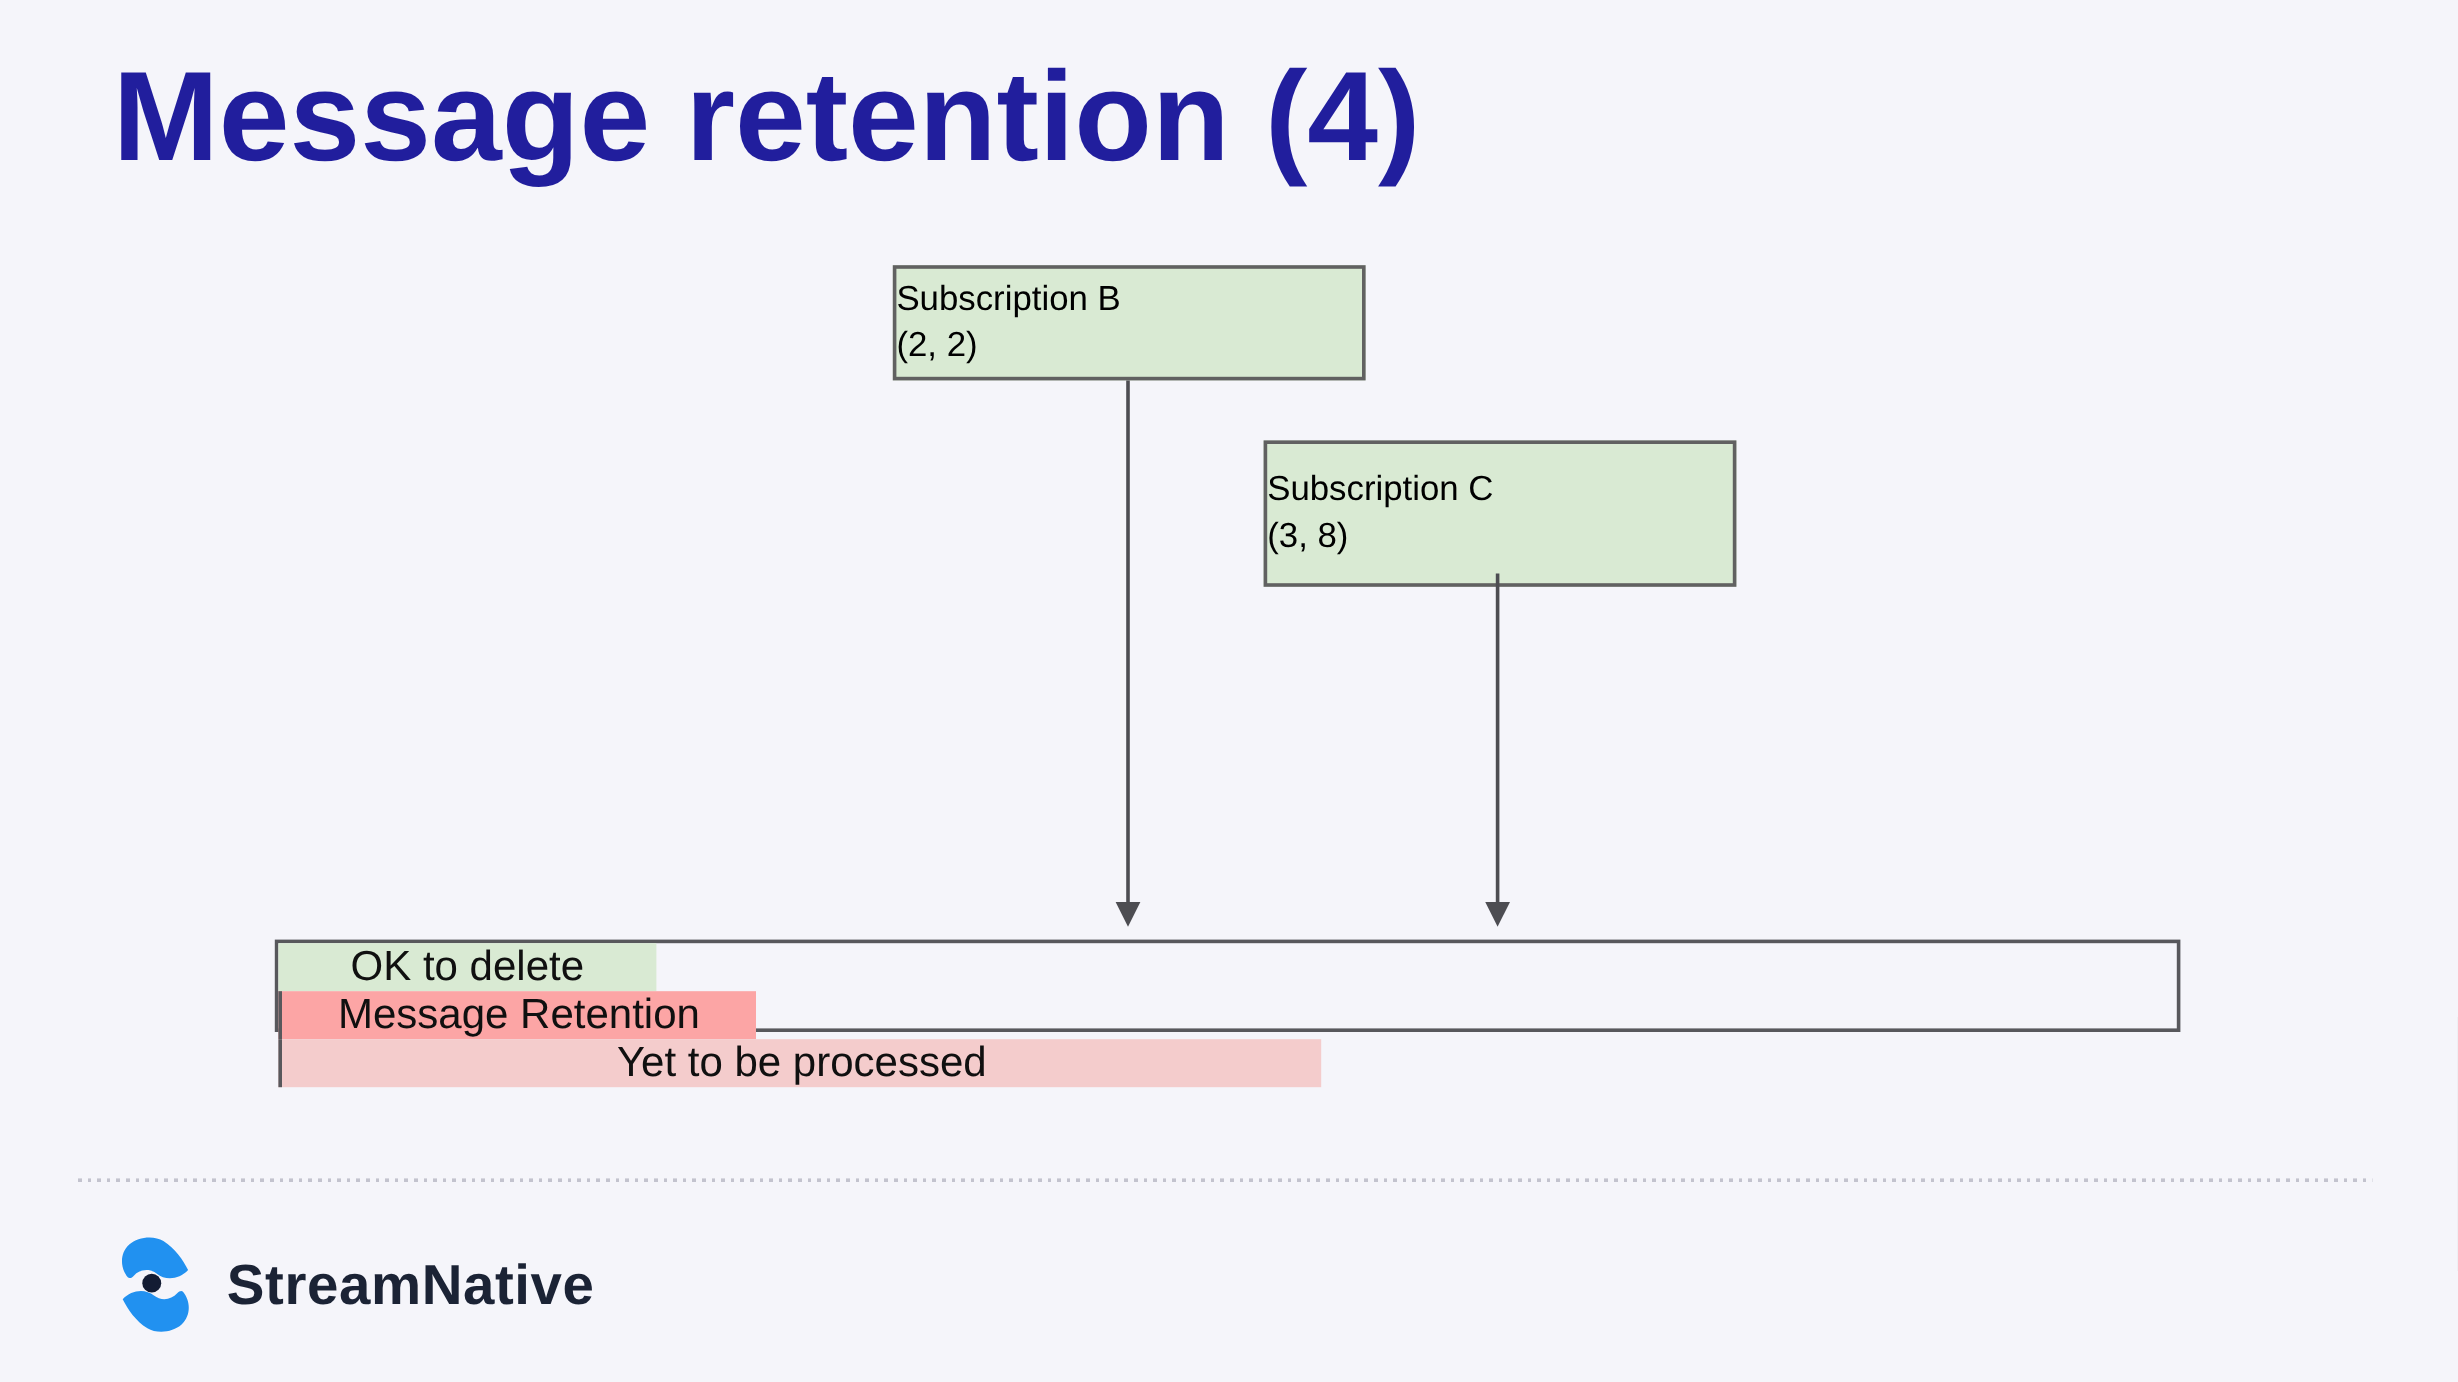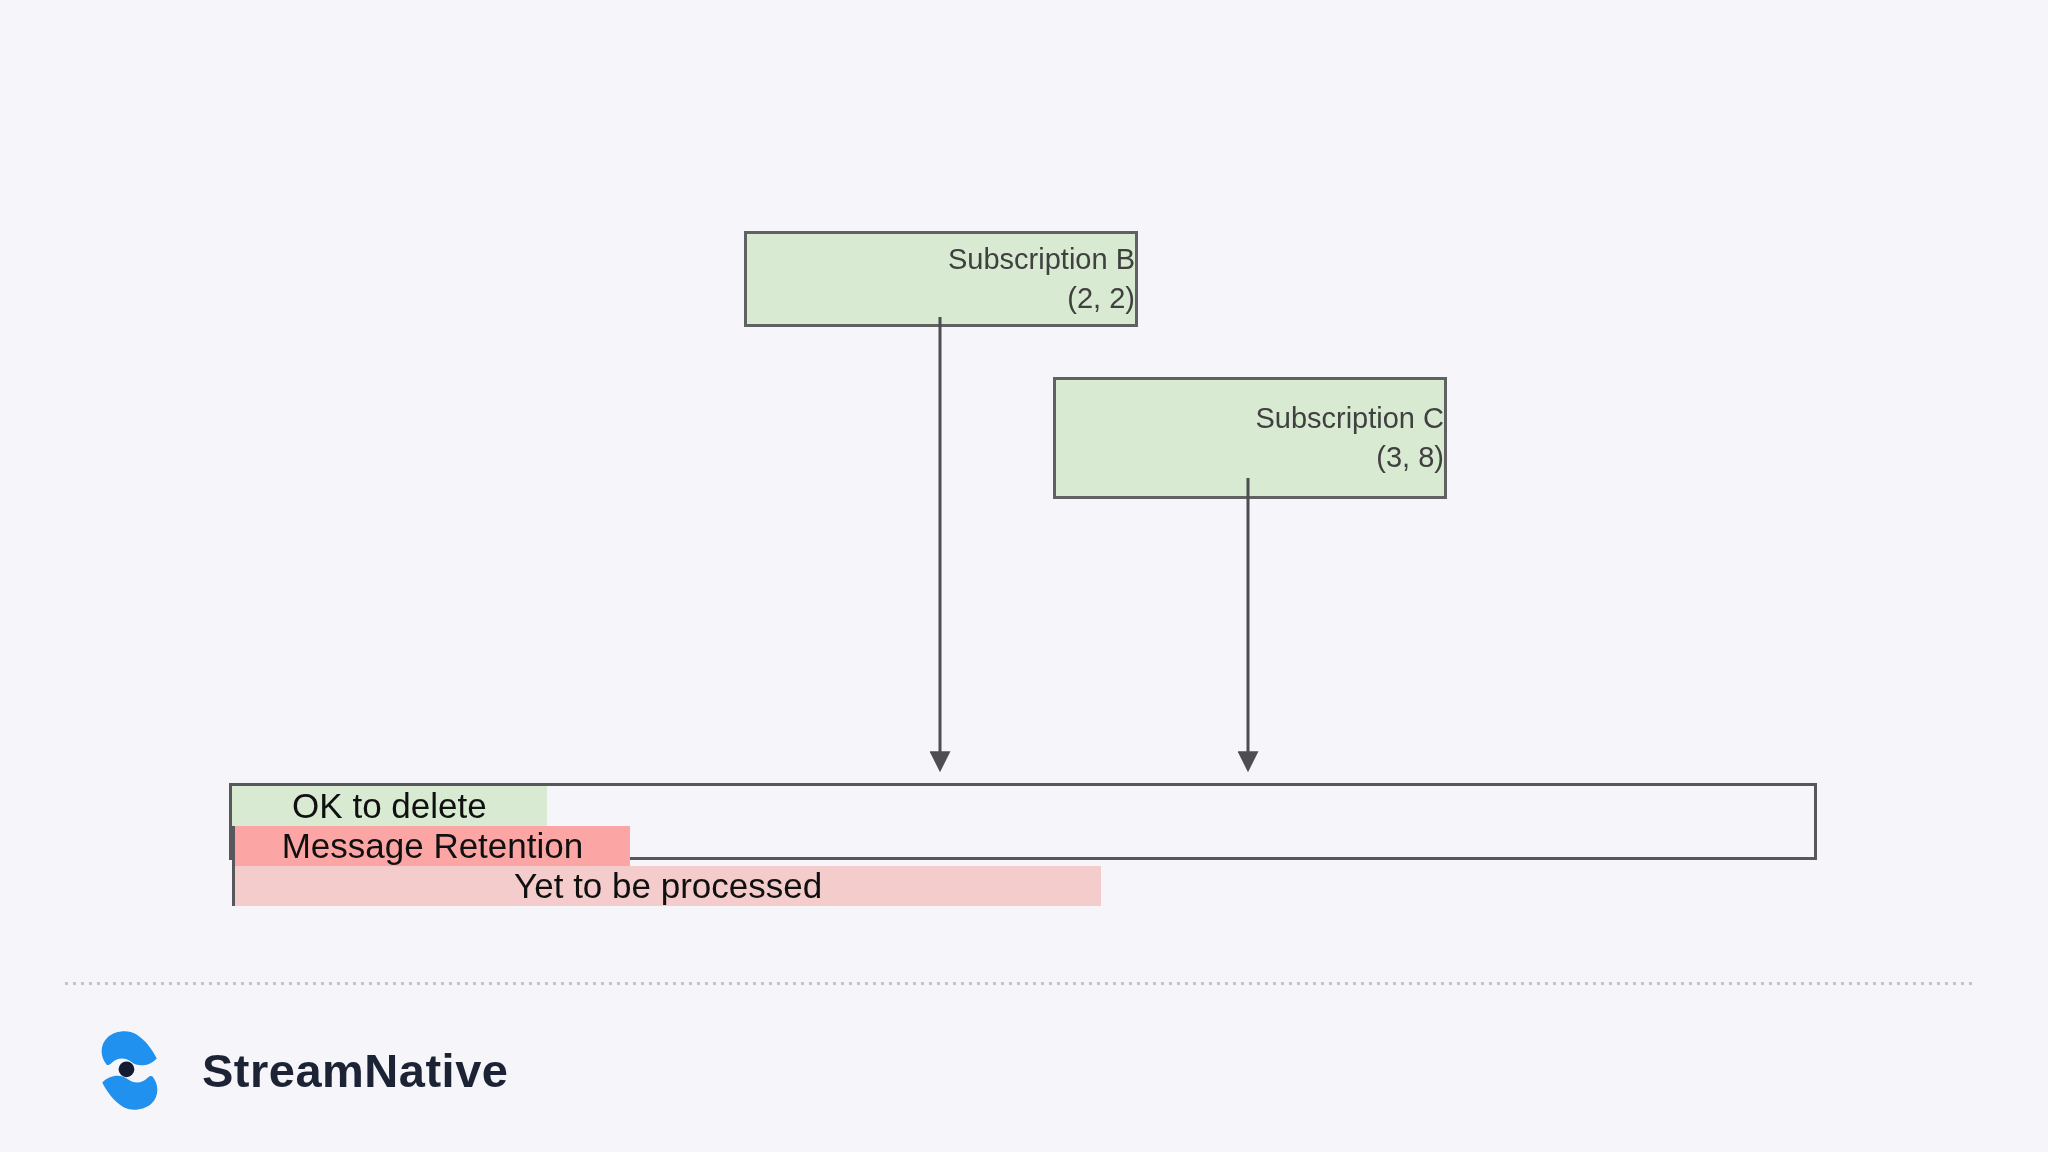--- a/index.html
+++ b/index.html
@@ -8,24 +8,23 @@
     background:#f5f5fa; overflow:hidden;
     font-family:"Liberation Sans", sans-serif;
   }
   .title {
     position:absolute; left:94px; top:34px;
     font-size:106px; font-weight:700; color:#211e9d;
     line-height:1.2; white-space:nowrap;
   }
   .node {
     position:absolute; background:#d9ead3; border:3px solid #616161;
-    display:flex; flex-direction:column; justify-content:center; align-items:flex-end;
-    font-size:29px; color:#404040; line-height:1.34; text-align:center;
+    display:flex; flex-direction:column; justify-content:center; align-items:flex-start;
+    font-size:29px; color:#000000; line-height:1.34; text-align:center;
     box-sizing:border-box;
-    margin-top:10px;
   }
   .node-b { left:744px; top:221px; width:394px; height:96px; }
   .node-c { left:1053px; top:367px; width:394px; height:122px; }
   .arrows { position:absolute; left:0; top:0; pointer-events:none; }
   .bar {
     position:absolute; left:229px; top:783px; width:1588px; height:77px;
     display:flex; border:3px solid #58585c; box-sizing:border-box;flex-direction:column;
   }
   .seg {
     display:flex; align-items:center; justify-content:center;
@@ -35,33 +34,34 @@
   .seg-ok        { width:19.90%; background:#d9ead3; }
   .seg-retention { width:25.15%; background:#fca5a5; }
   .seg-yet       { width:54.95%; background:#f4cccc; }
   .dotted-divider {
     position:absolute; left:65px; top:982px; width:1912px; height:3px;
     background-image:repeating-linear-gradient(to right,
       #c3c3ce 0px, #c3c3ce 3px, transparent 3px, transparent 8px);
   }
   .footer {
     position:absolute; left:98px; top:1028px; height:85px;
-    display:flex; align-items:center; gap:41px;
+    display:flex; align-items:center; gap:28px;
   }
   .brand-logo { width:63px; height:85px; display:block; }
   .brand-text {
     font-size:47px; font-weight:800; color:#1b2335; letter-spacing:0.5px;
     white-space:nowrap;
   }
 </style>
 </head>
 <body>
 
 <div class="slide">
 
+  <div class="title">Message retention (4)</div>
 
   <div class="node node-b">
     <div>Subscription B</div>
     <div>(2, 2)</div>
   </div>
 
   <div class="node node-c">
     <div>Subscription C</div>
     <div>(3, 8)</div>
   </div>

